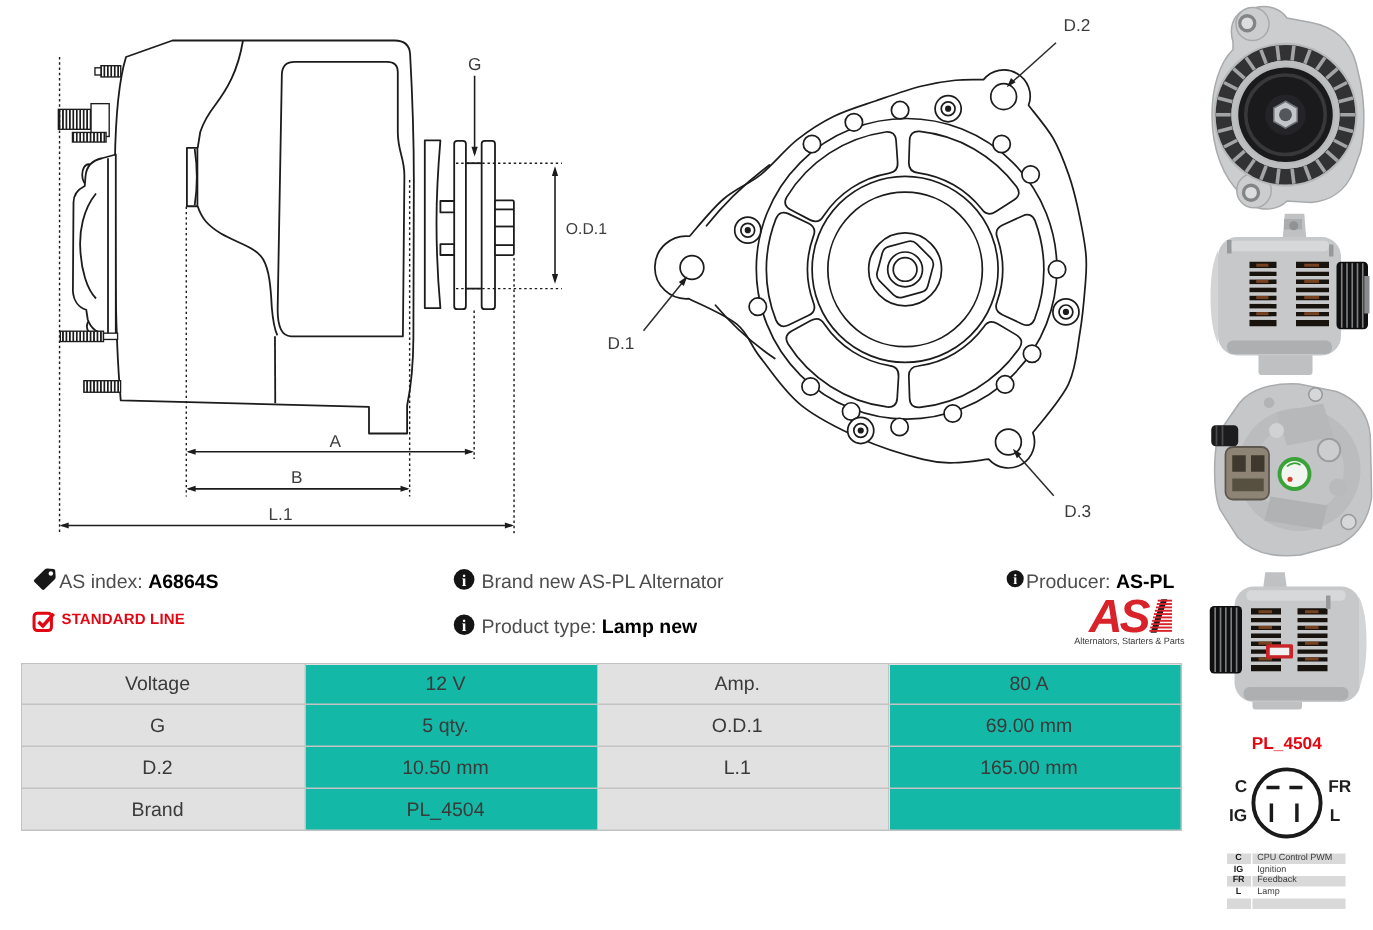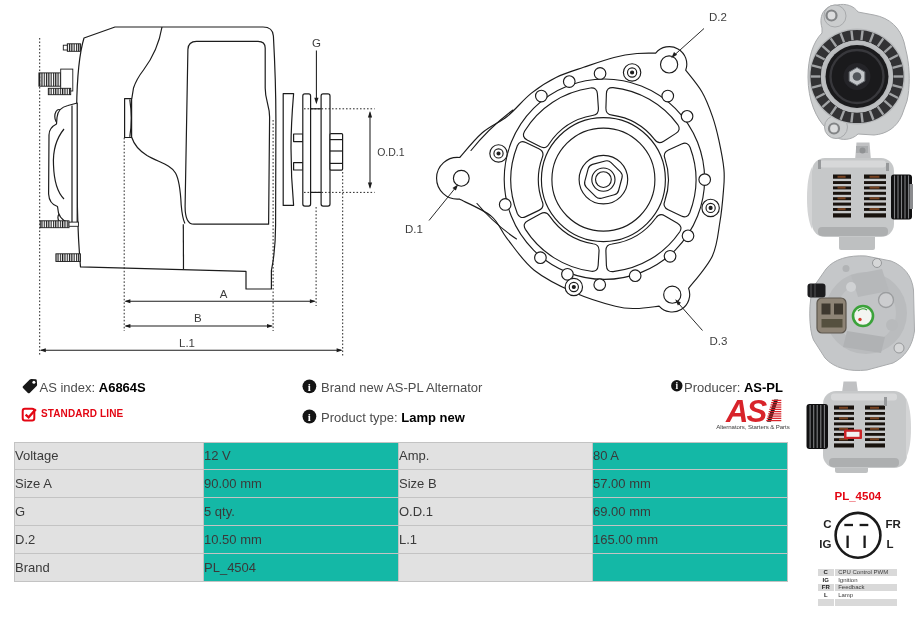--- a/index.html
+++ b/index.html
@@ -1,20 +1,20 @@
 <!DOCTYPE html>
 <html><head><meta charset="utf-8">
 <style>
 html,body{margin:0;padding:0;background:#fff;width:915px;height:620px;overflow:hidden}
 body{font-family:"Liberation Sans",sans-serif;position:relative}
 .abs{position:absolute;white-space:nowrap}
 .t13{font-size:13px;color:#4d4d4d}
 .b{font-weight:bold;color:#000000}
 table.spec{position:absolute;left:14px;top:441.5px;width:773px;border-collapse:collapse;table-layout:fixed;font-size:13px;color:#3a3a3a}
-table.spec td{border:1px solid #c3c3c3;height:26.9px;text-align:left;padding:0 8px 0 0;overflow:hidden}
+table.spec td{border:1px solid #c3c3c3;height:26.9px;text-align:center;padding:0 8px 0 0;overflow:hidden}
 table.spec td.l{background:#e1e1e1}
 table.spec td:nth-child(1){width:180px}
 table.spec td:nth-child(2){width:186px}
 table.spec td:nth-child(3){width:185px}
 table.spec td:nth-child(4){width:186px}
 table.spec td.v{background:#14b8a6}
 table.spec{border:1px solid #b5b5b5}
 </style></head>
 <body>
 <svg width="915" height="620" viewBox="0 0 915 620" style="position:absolute;left:0;top:0">
@@ -365,26 +365,20 @@
 <div class="abs" style="left:834.5px;top:490px;font-size:11.5px;font-weight:bold;color:#e30613">PL_4504</div>
 <table class="spec">
     <tbody>
       <tr>
         <td class="l">Voltage</td>
         <td class="v">12 V</td>
         <td class="l">Amp.</td>
         <td class="v">80 A</td>
       </tr>
       <tr>
-        <td class="l">Size A</td>
-        <td class="v">90.00 mm</td>
-        <td class="l">Size B</td>
-        <td class="v">57.00 mm</td>
-      </tr>
-      <tr>
         <td class="l">G</td>
         <td class="v">5 qty.</td>
         <td class="l">O.D.1</td>
         <td class="v">69.00 mm</td>
       </tr>
       <tr>
         <td class="l">D.2</td>
         <td class="v">10.50 mm</td>
         <td class="l">L.1</td>
         <td class="v">165.00 mm</td>

